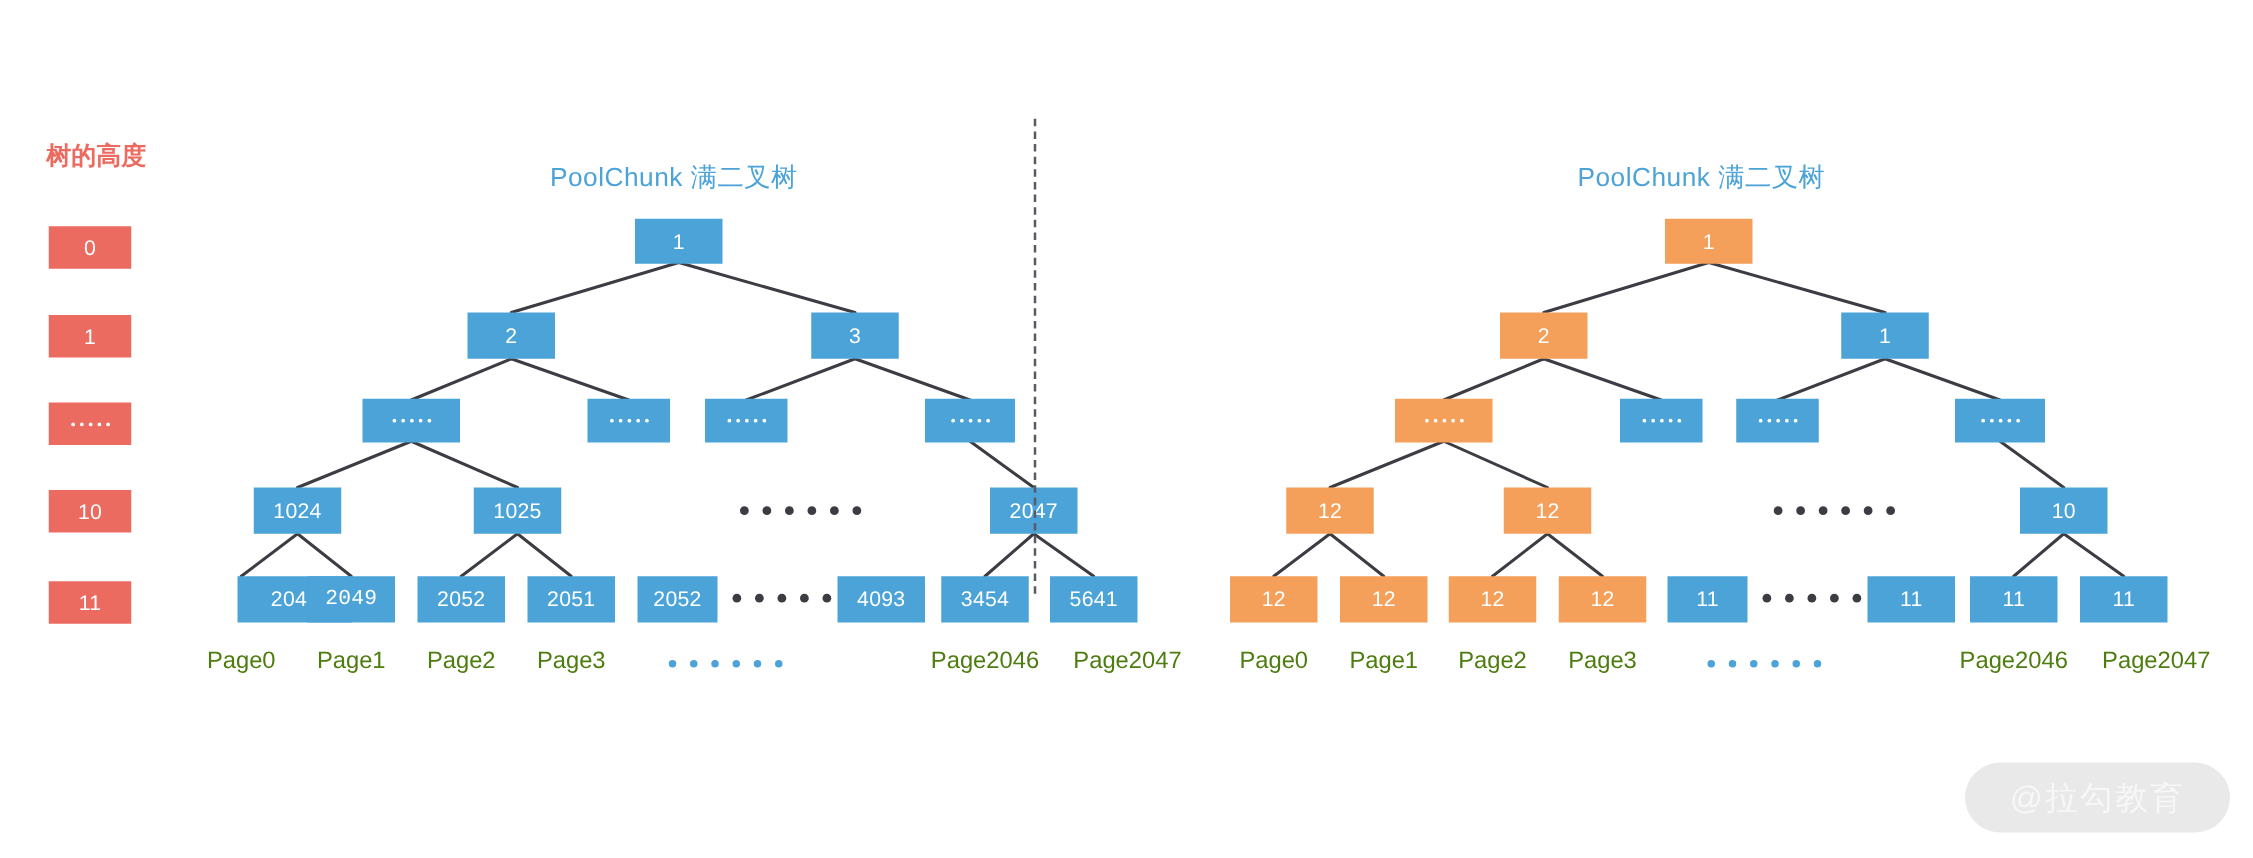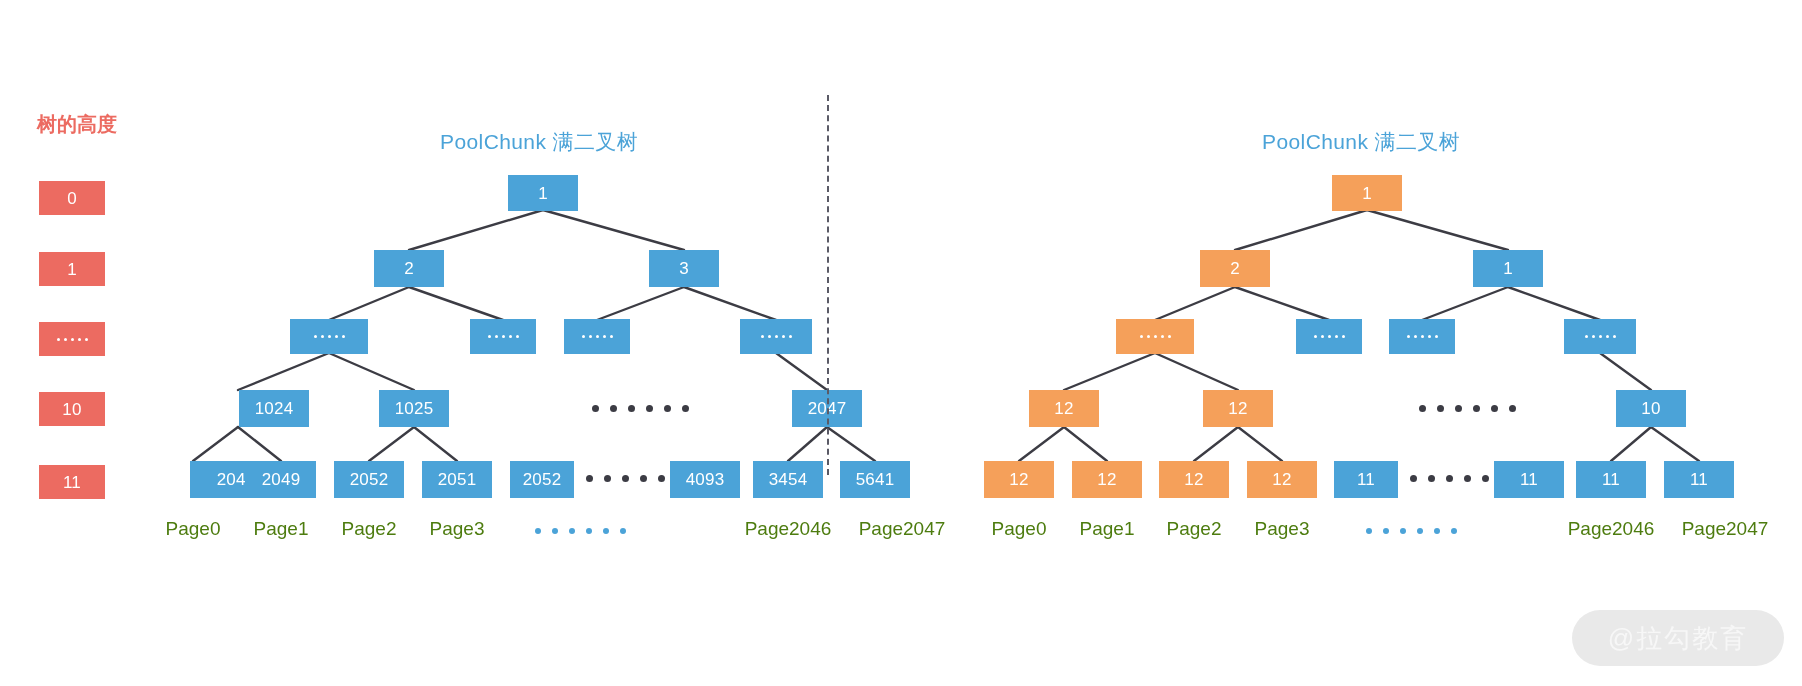--- a/index.html
+++ b/index.html
@@ -187,34 +187,34 @@
   <div class="node blue" style="left:740px;top:319px;width:72px;height:35px;">
     <span class="dots6">
         <i></i>
         <i></i>
         <i></i>
         <i></i>
         <i></i>
       </span>
   </div>
 
-  <div class="node blue" style="left:203px;top:390px;width:70px;height:37px;margin-left:36px;">1024</div>
+  <div class="node blue" style="left:203px;top:390px;width:70px;height:37px;">1024</div>
   <div class="node blue" style="left:379px;top:390px;width:70px;height:37px;">1025</div>
   <div class="node blue" style="left:792px;top:390px;width:70px;height:37px;">2047</div>
   <div class="ellipsis" style="left:592px;top:405px;">
     <i></i>
       <i></i>
       <i></i>
       <i></i>
       <i></i>
       <i></i>
   </div>
 
   <div class="node blue" style="left:158px;top:461px;width:92px;height:37px;margin-left:32px;">2048</div>
-  <div class="node blue" style="left:246px;top:461px;width:70px;height:37px;">2049</div>
+  <div class="node blue" style="left:246px;top:461px;width:70px;height:37px;font-family:Liberation Mono, monospace;">2049</div>
   <div class="node blue" style="left:334px;top:461px;width:70px;height:37px;">2052</div>
   <div class="node blue" style="left:422px;top:461px;width:70px;height:37px;">2051</div>
   <div class="node blue" style="left:510px;top:461px;width:64px;height:37px;text-align:right;">2052</div>
   <div class="ellipsis" style="left:586px;top:475px;">
     <i></i>
       <i></i>
       <i></i>
       <i></i>
       <i></i>
       <i></i>

